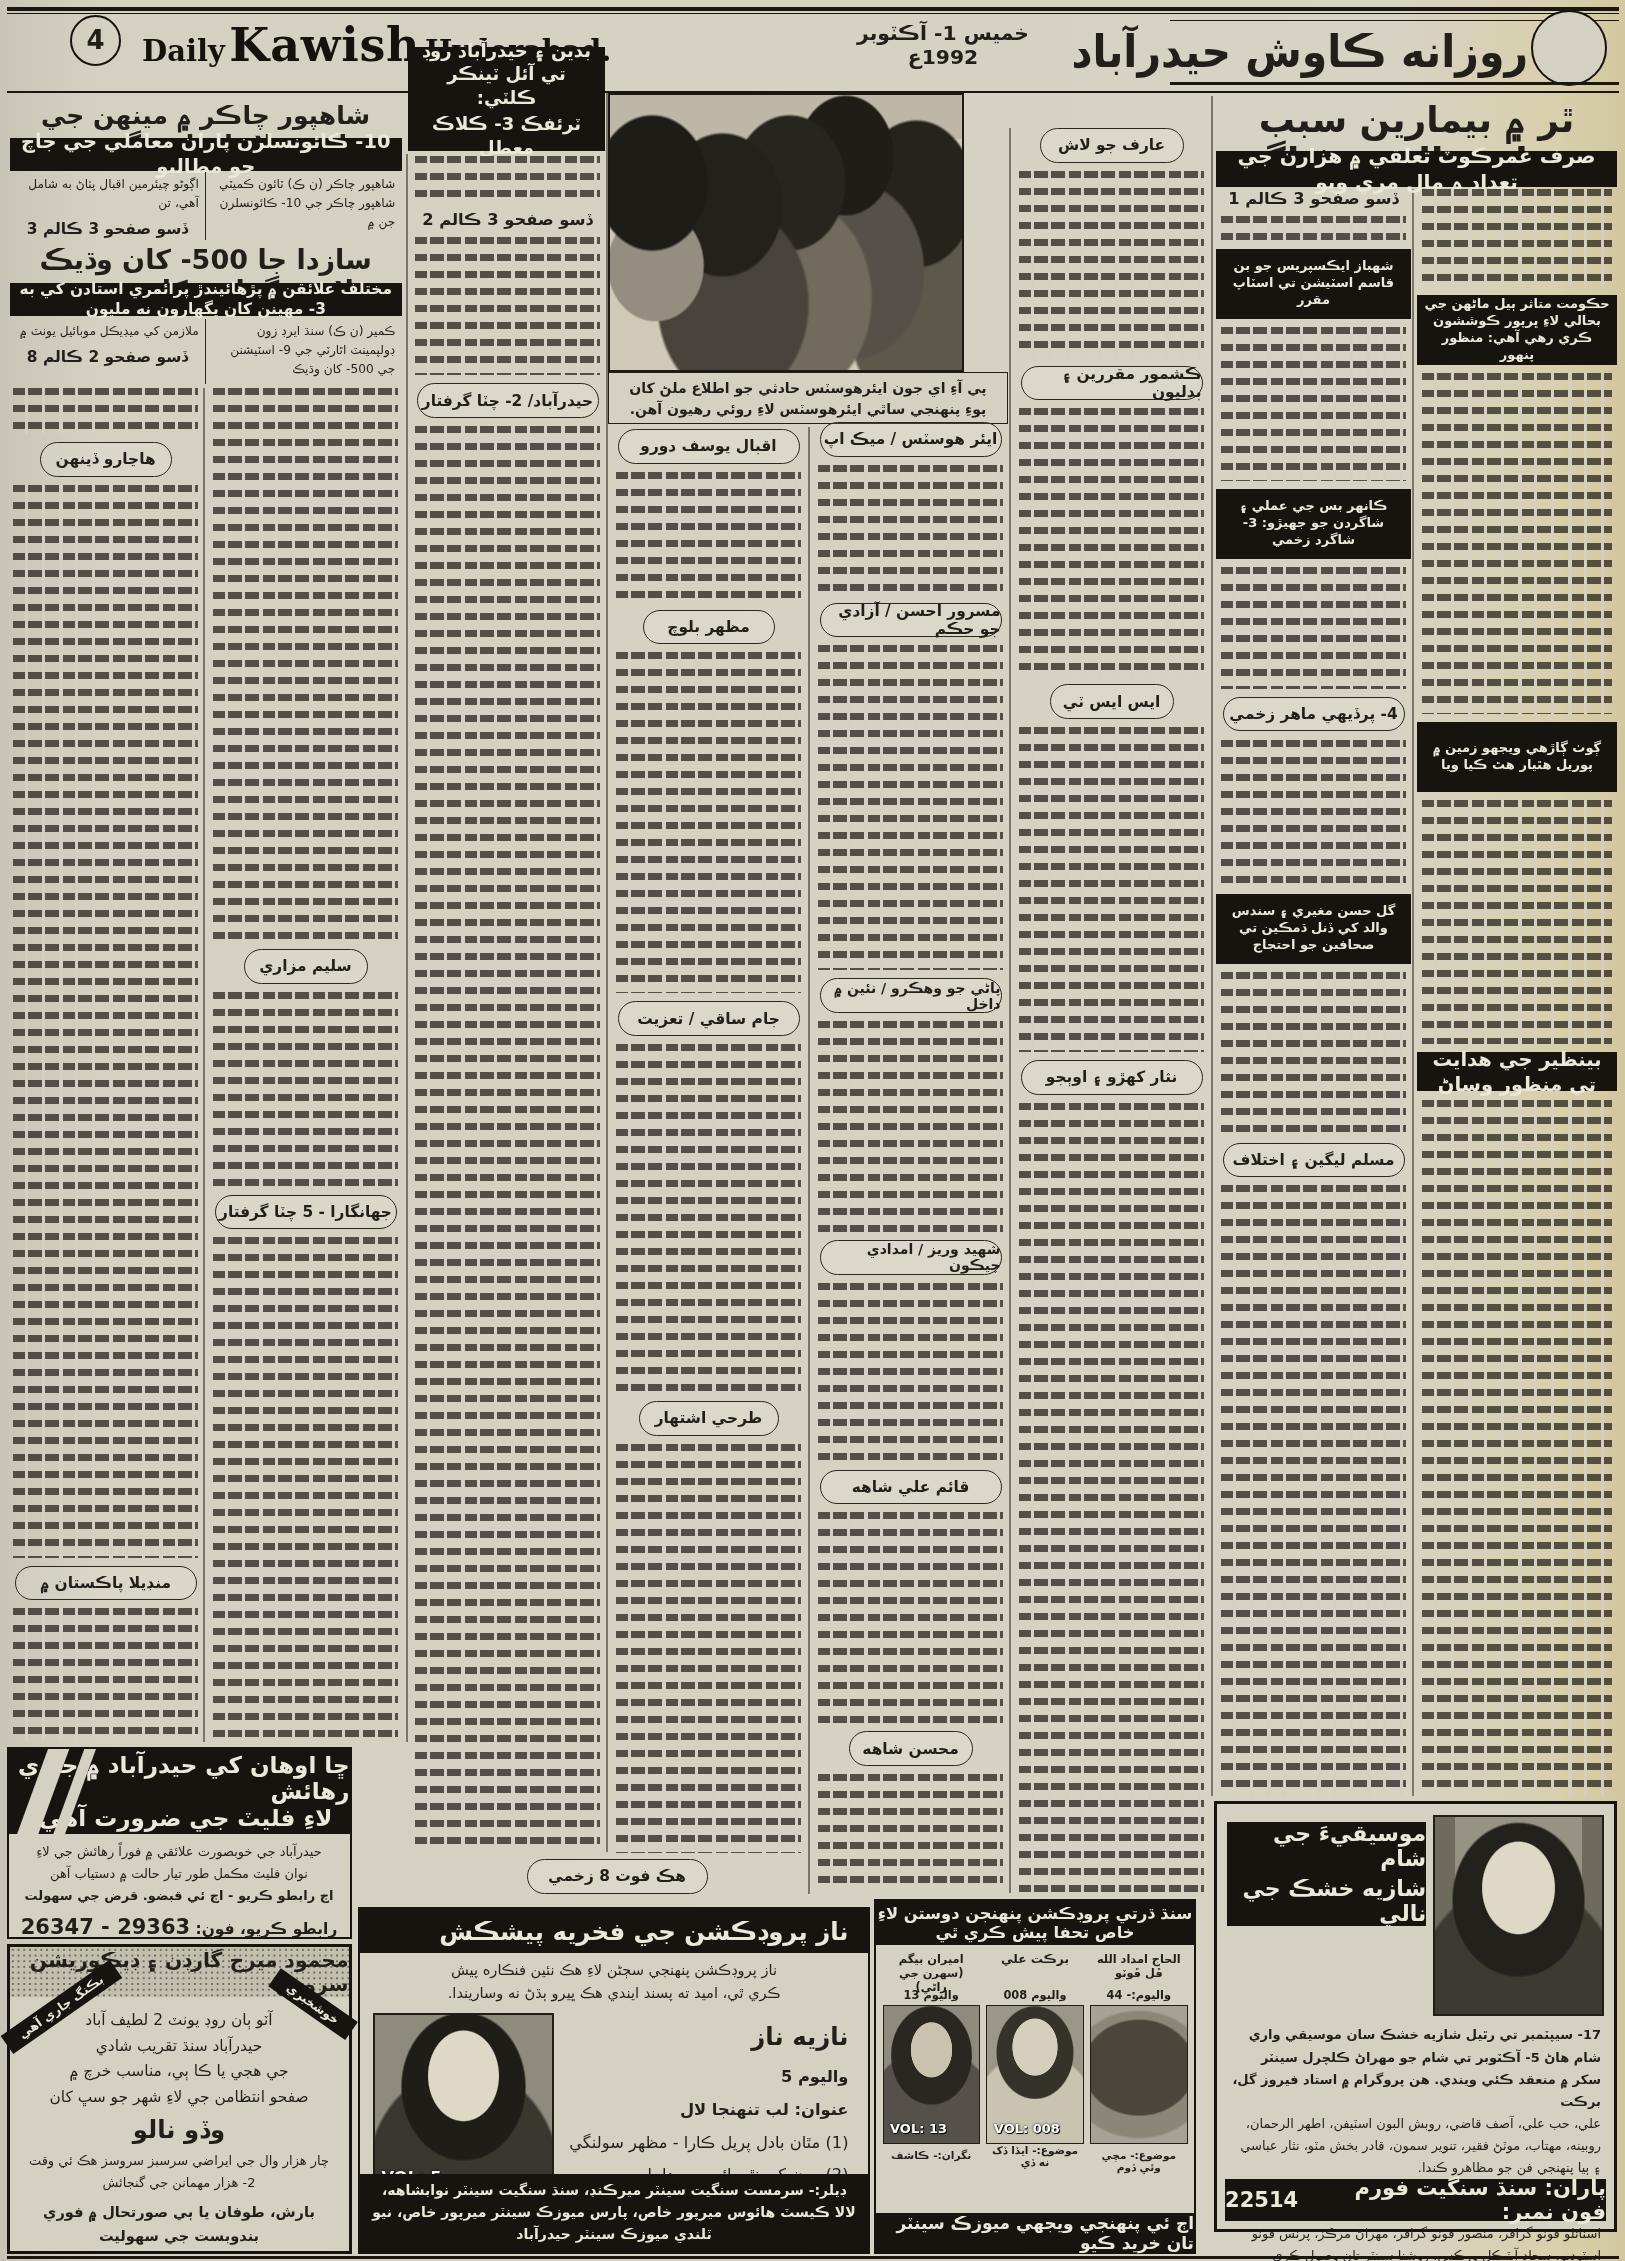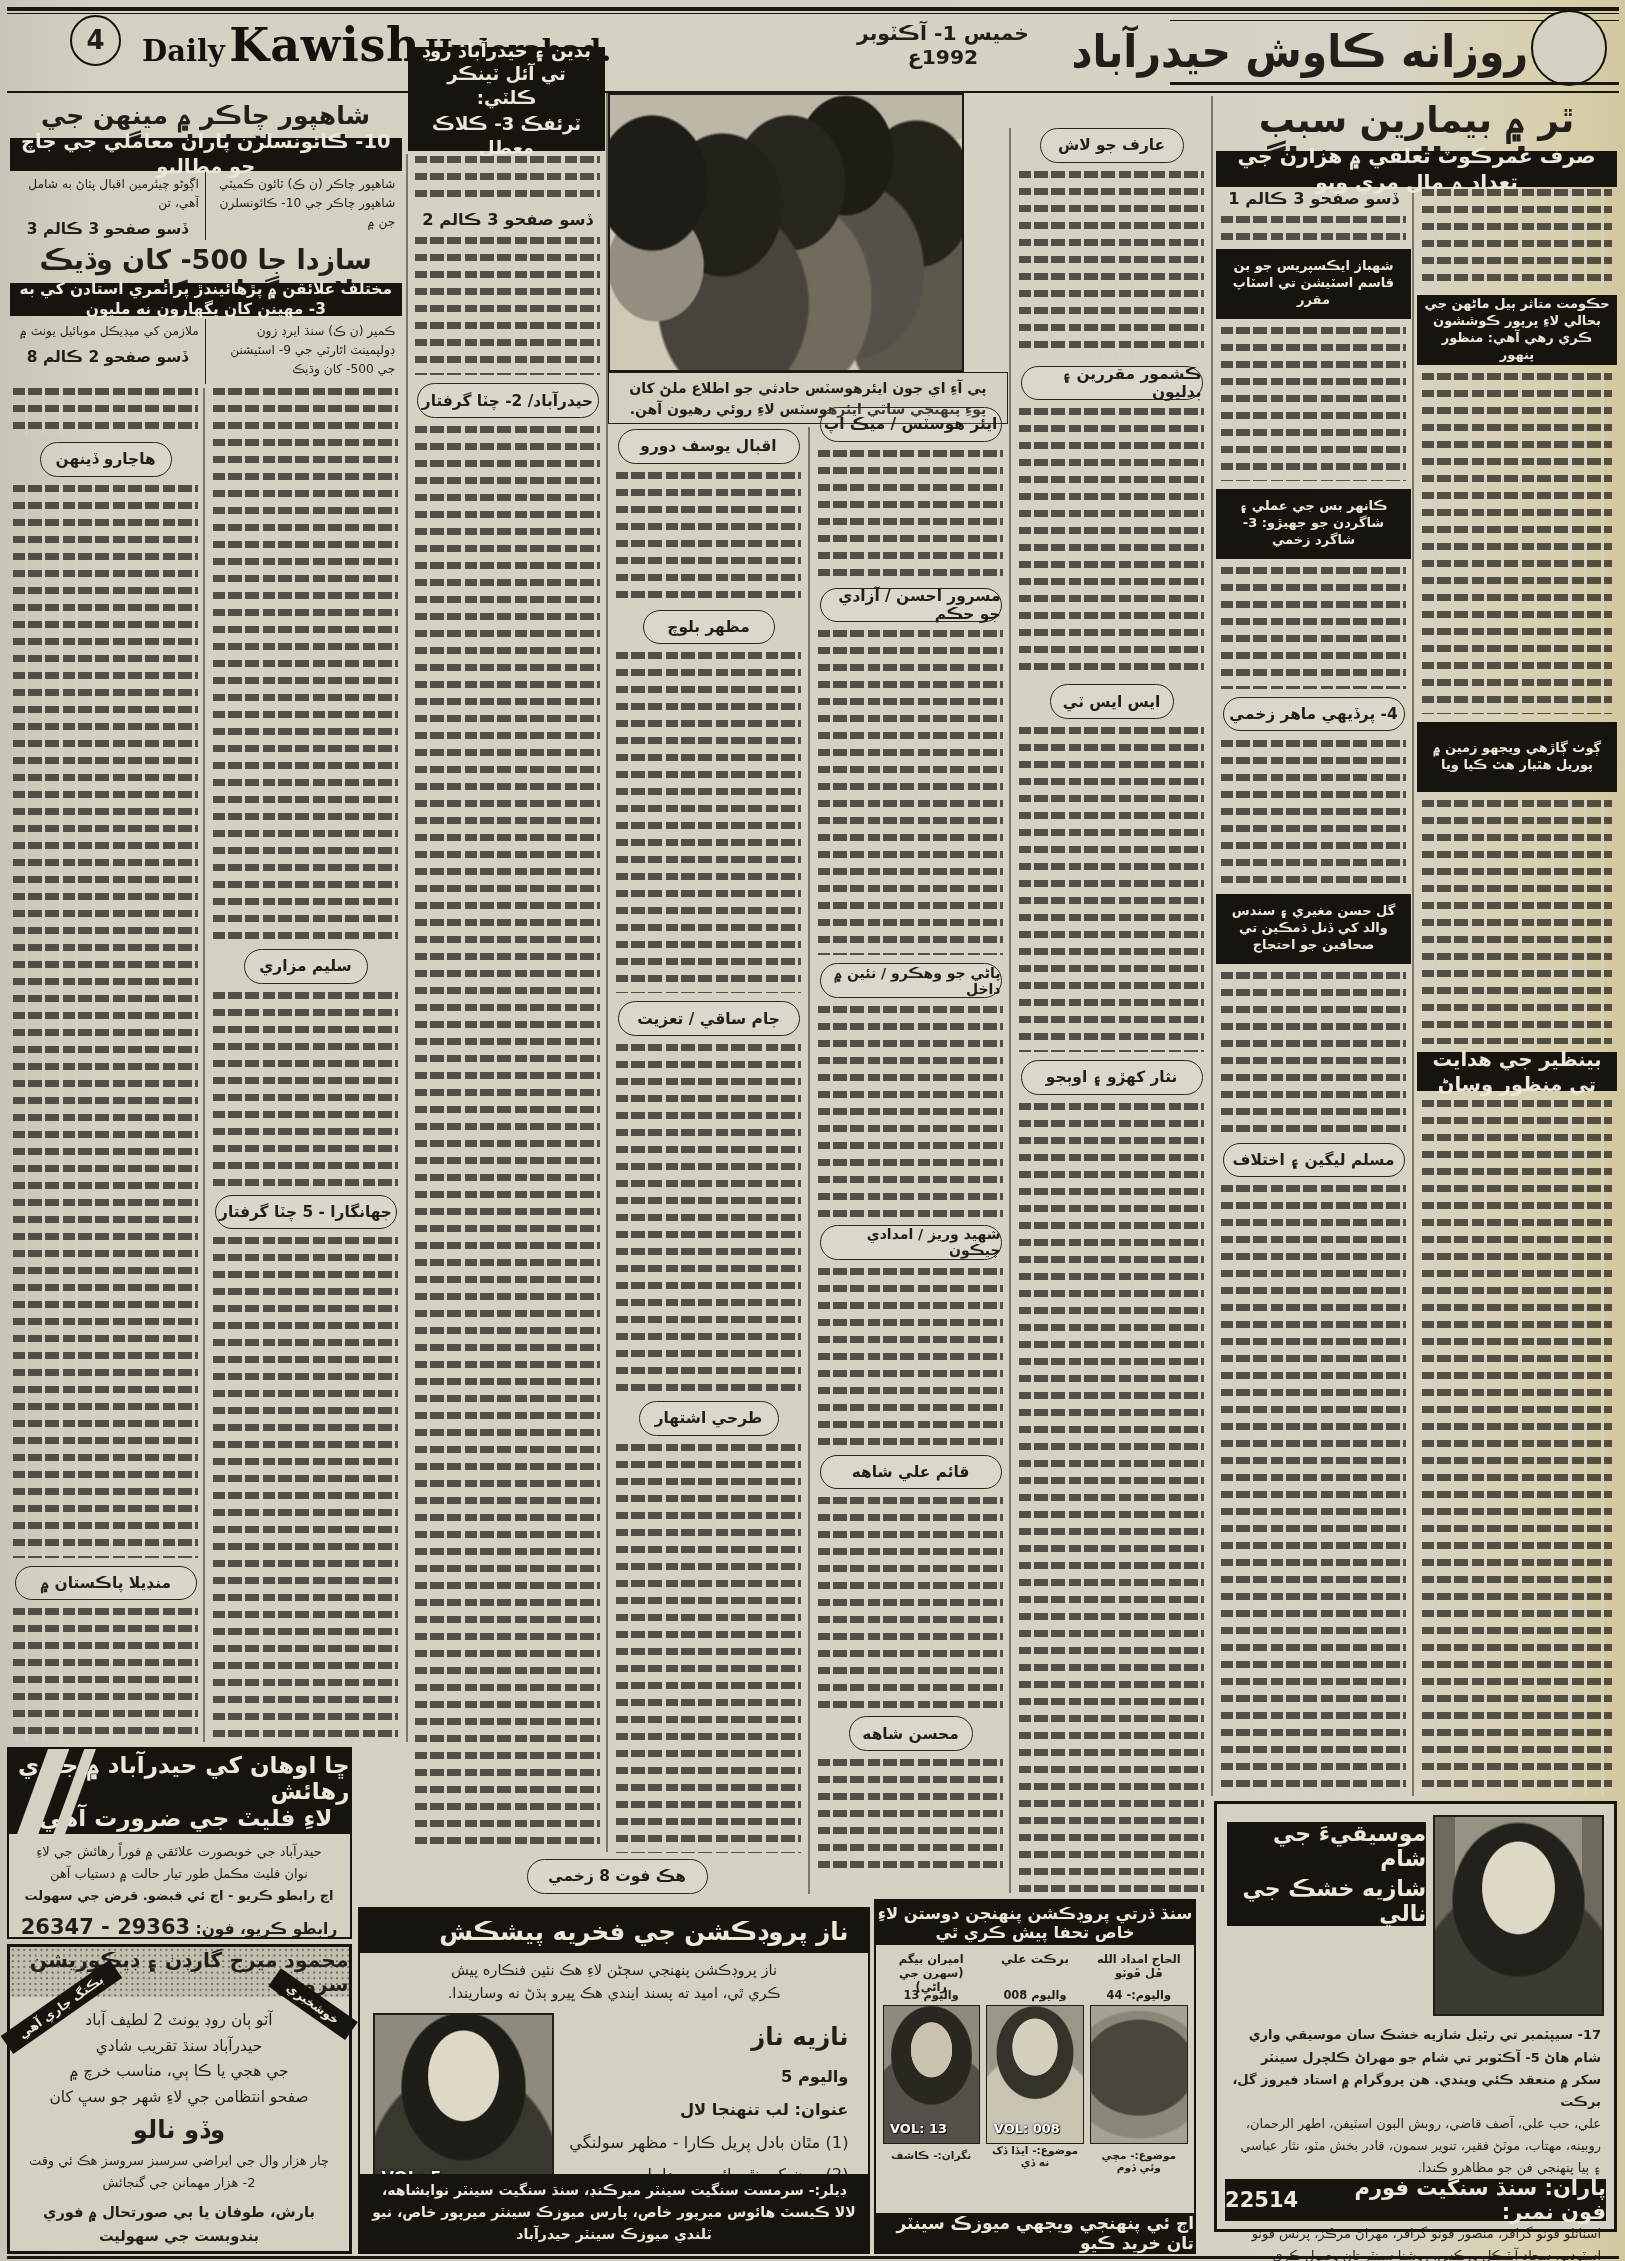--- a/index.html
+++ b/index.html
@@ -164,21 +164,21 @@
     <div class="sub" style="width:142px;align-self:center">عارف جو لاش</div>
     <div class="gk" style="height:187px"></div>
     <div class="sub">ڪشمور مقررين ۽ بدليون</div>
     <div class="gk" style="height:268px"></div>
     <div class="sub" style="width:122px;align-self:center">ايس ايس ٽي</div>
     <div class="gk" style="height:325px"></div>
     <div class="sub">نثار کهڙو ۽ اوٻجو</div>
     <div class="gk fill"></div>
   </div>
 
-  <div class="col" style="left:813px;top:407px;width:195px;height:1464px">
+  <div class="col" style="left:813px;top:422px;width:195px;height:1464px">
     <div class="sub">ايئر هوسٽس / ميڪ اپ</div>
     <div class="gk" style="height:130px"></div>
     <div class="sub">مسرور احسن / آزادي جو حڪم</div>
     <div class="gk" style="height:325px"></div>
     <div class="sub" style="font-size:14px">پاڻي جو وهڪرو / نئين ۾ داخل</div>
     <div class="gk" style="height:211px"></div>
     <div class="sub" style="font-size:14px">شهيد وريز / امدادي چيڪون</div>
     <div class="gk" style="height:179px"></div>
     <div class="sub">قائم علي شاهه</div>
     <div class="gk" style="height:211px"></div>

